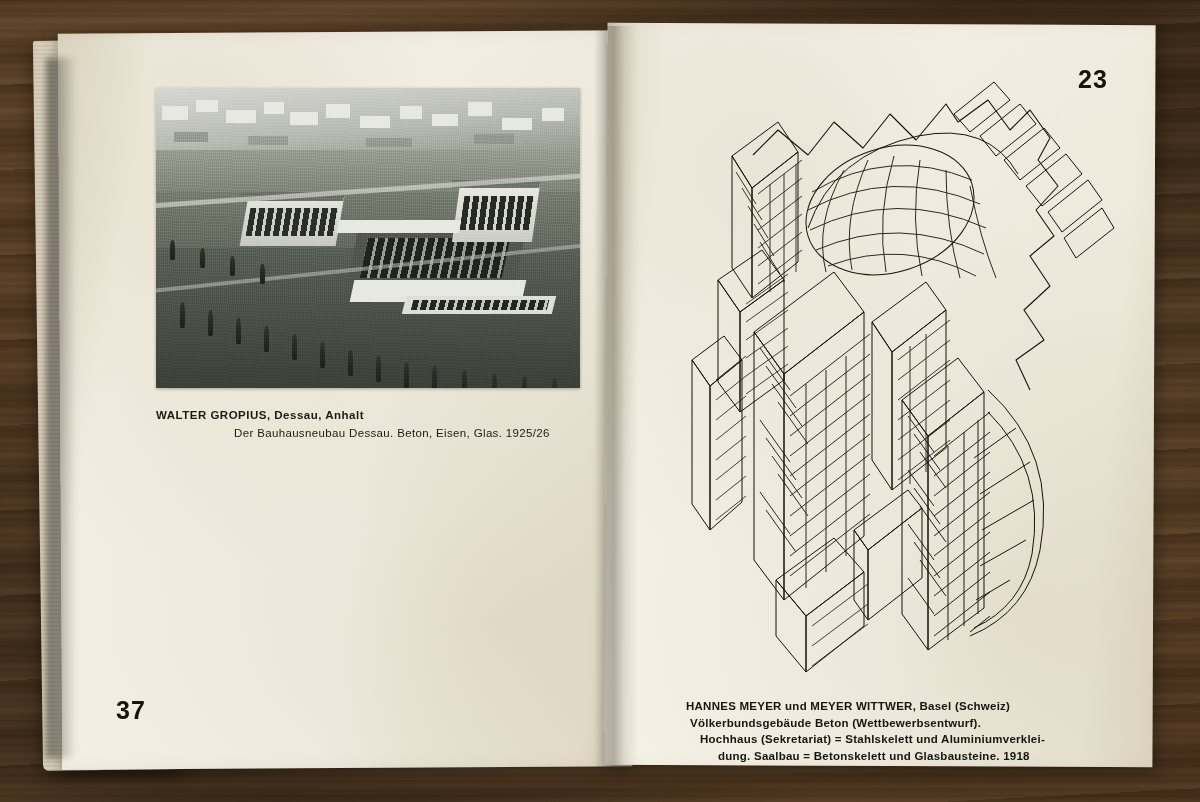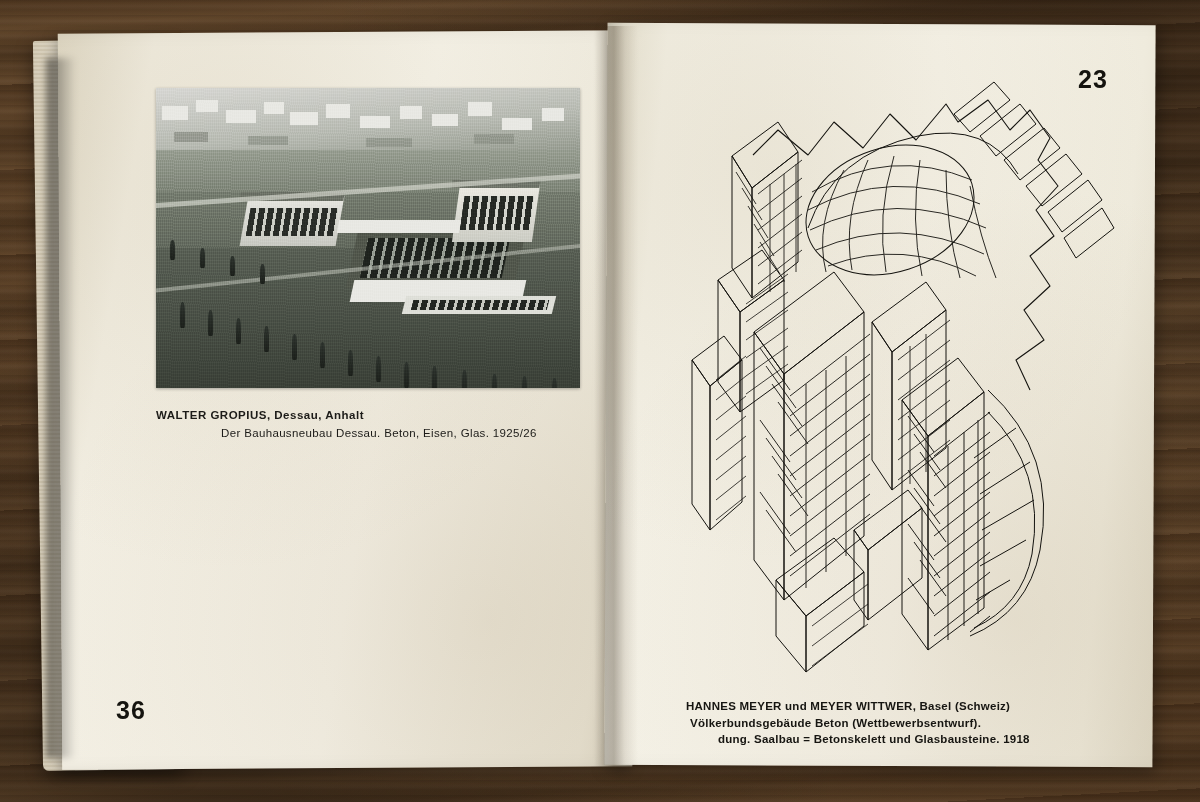--- a/index.html
+++ b/index.html
@@ -150,21 +150,21 @@
   .caption {
     position: absolute;
     font-family: "Liberation Sans", sans-serif;
     color: #1c1b18;
     font-size: 11.5px;
     letter-spacing: .35px;
     line-height: 1.5;
   }
   .caption b { font-weight: 700; letter-spacing:.5px;margin-top:26px;}
   .cap-left-1 { left: 118px; top: 389px; }
-  .cap-left-2 { left: 183px; top: 407px; }
+  .cap-left-2 { left: 196px; top: 407px; }
 
   .folio {
     position: absolute;
     font-family: "Liberation Sans", sans-serif;
     font-weight: 700;
     color: #15140f;
     font-size: 25px;
     letter-spacing: 1px;
   }
   .folio-left  { left: 78px;  top: 678px; }
@@ -283,21 +283,21 @@
       <div class="tree" style="left:104px; top:176px; height:20px;"></div>
 
       <div class="photo-grain"></div>
     </div>
 
     <div class="caption cap-left-1">
       <b>WALTER GROPIUS, Dessau, Anhalt</b>
     </div>
     <div class="caption cap-left-2">Der Bauhausneubau Dessau.  Beton, Eisen, Glas.  1925/26</div>
 
-    <div class="folio folio-left">36</div>
+    <div class="folio folio-left">37</div>
 
     <div class="leaf-right">
       <div class="page-grain"></div>
     </div>
 
     <div class="gutter"></div>
     <div class="edge-shadow"></div>
 
     <div class="folio folio-right">23</div>
 
@@ -406,17 +406,18 @@
 
         <path d="M196 470 L250 430 L264 448 L210 490 Z"></path>
         <path d="M196 470 L210 490 L210 560 L196 540 Z"></path>
         <path d="M210 490 L264 448 L264 518 L210 560 Z"></path>
       </svg>
     </div>
 
     <div class="cap-right">
       <div class="line l1">HANNES MEYER und MEYER WITTWER, Basel (Schweiz)</div>
       <div class="line l2">Völkerbundsgebäude Beton (Wettbewerbsentwurf).</div>
+      <div class="line l3">Hochhaus (Sekretariat) = Stahlskelett und Aluminiumverklei-</div>
       <div class="line l4">dung.  Saalbau = Betonskelett und Glasbausteine.  1918</div>
     </div>
 
   </div>
 </div>
 
 </body></html>

